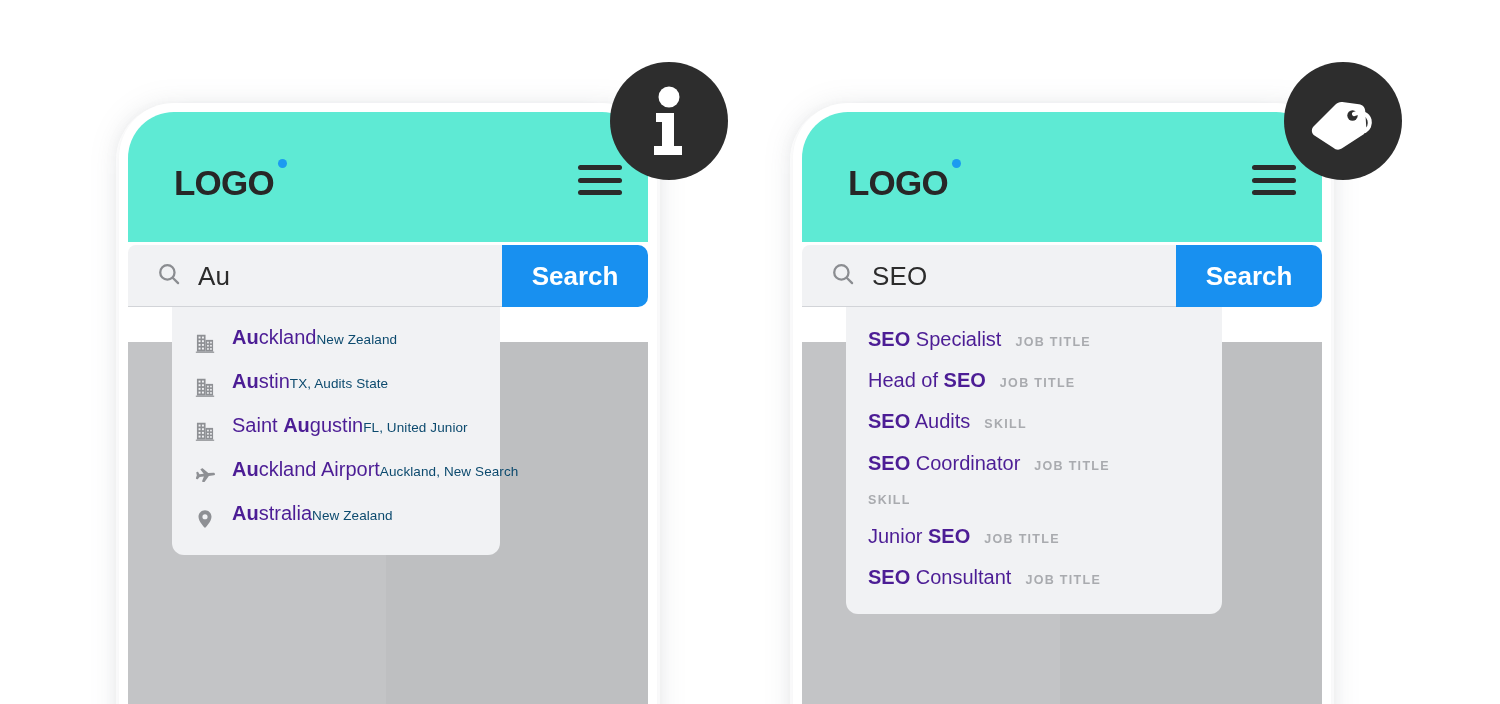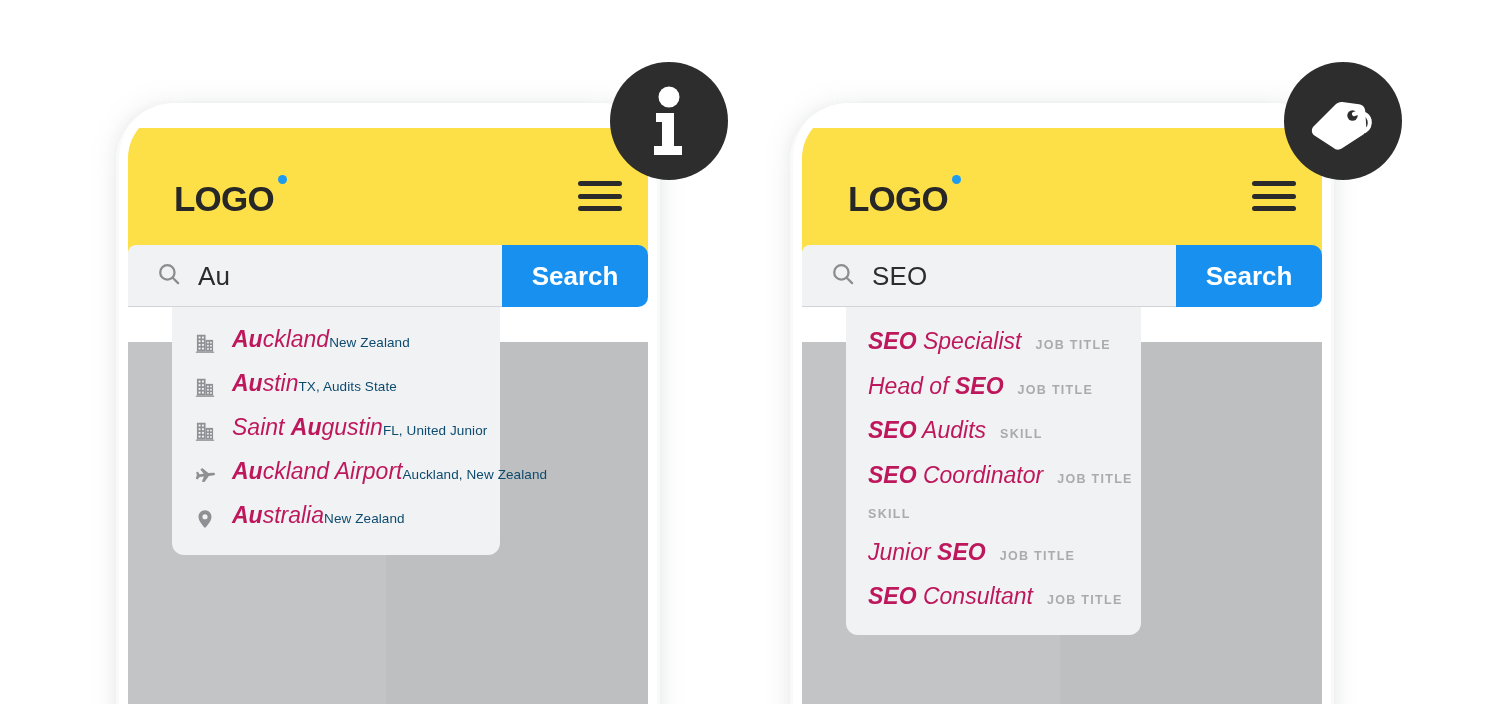--- a/index.html
+++ b/index.html
@@ -53,28 +53,28 @@
     border-radius: 56px 56px 0 0;
     background: #ffffff;
     box-shadow: 0 0 26px 2px rgba(125,130,140,.13);
   }
   .halo-left  { left: 116px; }
   .halo-right { left: 790px; }
 
   
   .app-header {
     position: absolute;
-    top: 16px; left: 0; right: 0;
+    top: 0; left: 0; right: 0;
     height: 130px;
     display: flex;
     align-items: center;
     justify-content: space-between;
     padding: 0 26px 0 46px;
     box-sizing: border-box;
-    background: #fde047;
+    background: #5eead4;
   }
   .logo {
     position: relative;
     font-size: 35px;
     font-weight: 700;
     letter-spacing: -0.8px;
     color: #272727;
     line-height: 1;
     padding-top: 10px;
   }
@@ -177,46 +177,45 @@
     position: absolute;
     top: 195px;
     left: 44px;
     width: 328px;
     background: #f1f2f4;
     border-radius: 0 0 12px 12px;
     z-index: 6;
     padding: 12px 0 16px 0;
     box-sizing: border-box;
   }
-  .dropdown-wide { width: 295px; }
+  .dropdown-wide { width: 376px; }
 
   .sug-row {
     display: flex;
     align-items: flex-start;
     gap: 16px;
     padding: 7px 18px 7px 22px;
     cursor: pointer;
   }
   .sug-icon {
     flex: 0 0 22px;
     width: 22px;
     height: 26px;
     display: flex;
     align-items: center;
     justify-content: center;
     margin-top: 4px;
   }
   .sug-icon svg { display: block; }
   .sug-text { min-width: 0; }
   .sug-title {
-    font-size: 23px;
-    color: #be185d;
+    font-size: 20px;
+    color: #4c1d95;
     line-height: 1.16;
     white-space: nowrap;
-    font-style: italic;
   }
   .sug-title b { font-weight: 700; }
   .sug-sub {
     font-size: 13.5px;
     font-weight: 400;
     color: #0c4a6e;
     margin-top: 20px;
     letter-spacing: .1px;
     white-space: nowrap;
   }
@@ -370,21 +369,21 @@
               </svg>
             </span>
             <span class="sug-text"><span class="sug-title">Saint <b>Au</b>gustin</span><span class="sug-sub">FL, United Junior</span></span>
           </div>
           <div class="sug-row">
             <span class="sug-icon">
               <svg width="24" height="22" viewBox="0 0 24 24" fill="#8e9094">
                 <path d="M22.3 10.1c.5.2.8.8.6 1.3-.2.5-.6.8-1.1.9l-5.6.8-4.5 6.2c-.2.3-.6.5-1 .4l-1.3-.2c-.4 0-.6-.5-.5-.9l1.9-5.1-4.6.7-1.9 2.1c-.2.2-.5.3-.8.2l-.9-.2c-.4-.1-.6-.5-.5-.9l1-3.1-.6-2.8c-.1-.4.2-.8.6-.9l.9-.1c.3 0 .6.1.7.4l1.3 2.4 4.6-.6-3.4-4.3c-.3-.3-.2-.8.2-1l1.2-.6c.4-.2.8-.1 1.1.1l5.9 4.9 5.6-.3c.4 0 .8.1 1.1.3z"></path>
               </svg>
             </span>
-            <span class="sug-text"><span class="sug-title"><b>Au</b>ckland Airport</span><span class="sug-sub">Auckland, New Zealand</span></span>
+            <span class="sug-text"><span class="sug-title"><b>Au</b>ckland Airport</span><span class="sug-sub">Auckland, New Search</span></span>
           </div>
           <div class="sug-row">
             <span class="sug-icon">
               <svg width="20" height="24" viewBox="0 0 24 24" fill="#8e9094">
                 <path d="M12 1.6c-4.3 0-7.8 3.5-7.8 7.8 0 5.8 7 12.6 7.3 12.9.3.3.7.3 1 0 .3-.3 7.3-7.1 7.3-12.9 0-4.3-3.5-7.8-7.8-7.8z"></path>
                 <circle cx="12" cy="9.3" r="3.1" fill="#f1f2f4"></circle>
               </svg>
             </span>
             <span class="sug-text"><span class="sug-title"><b>Au</b>stralia</span><span class="sug-sub">New Zealand</span></span>
           </div>

